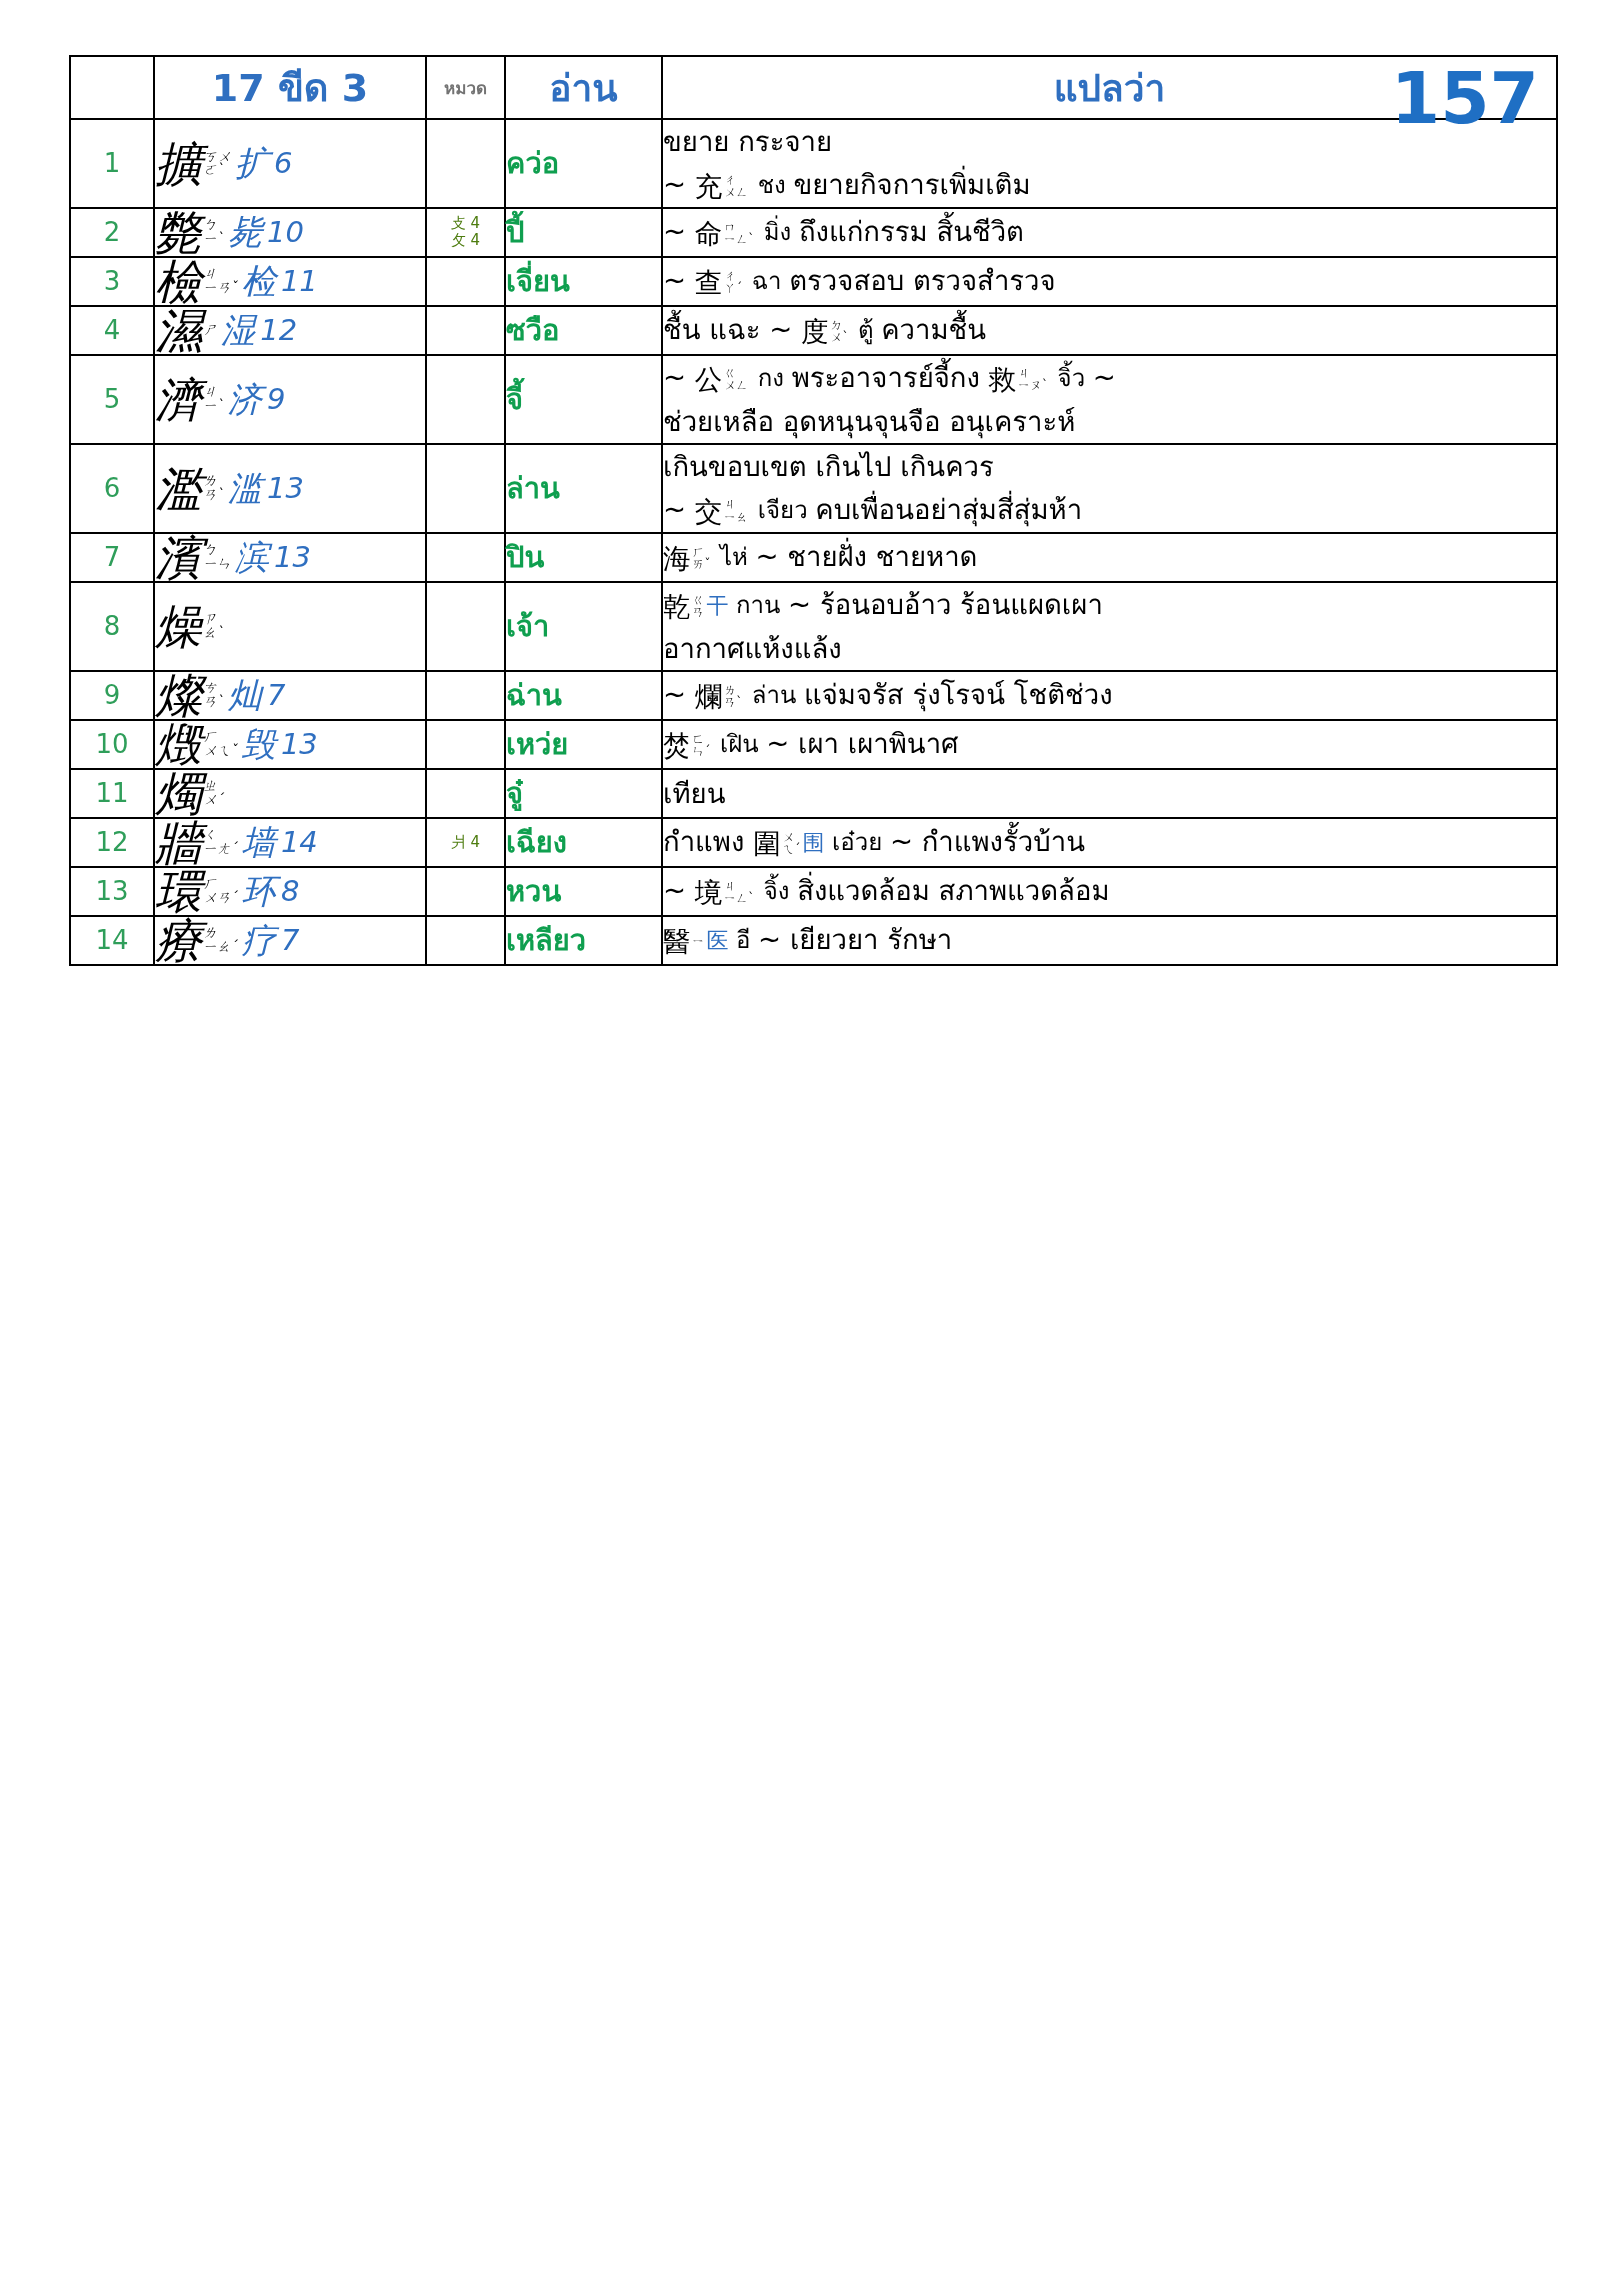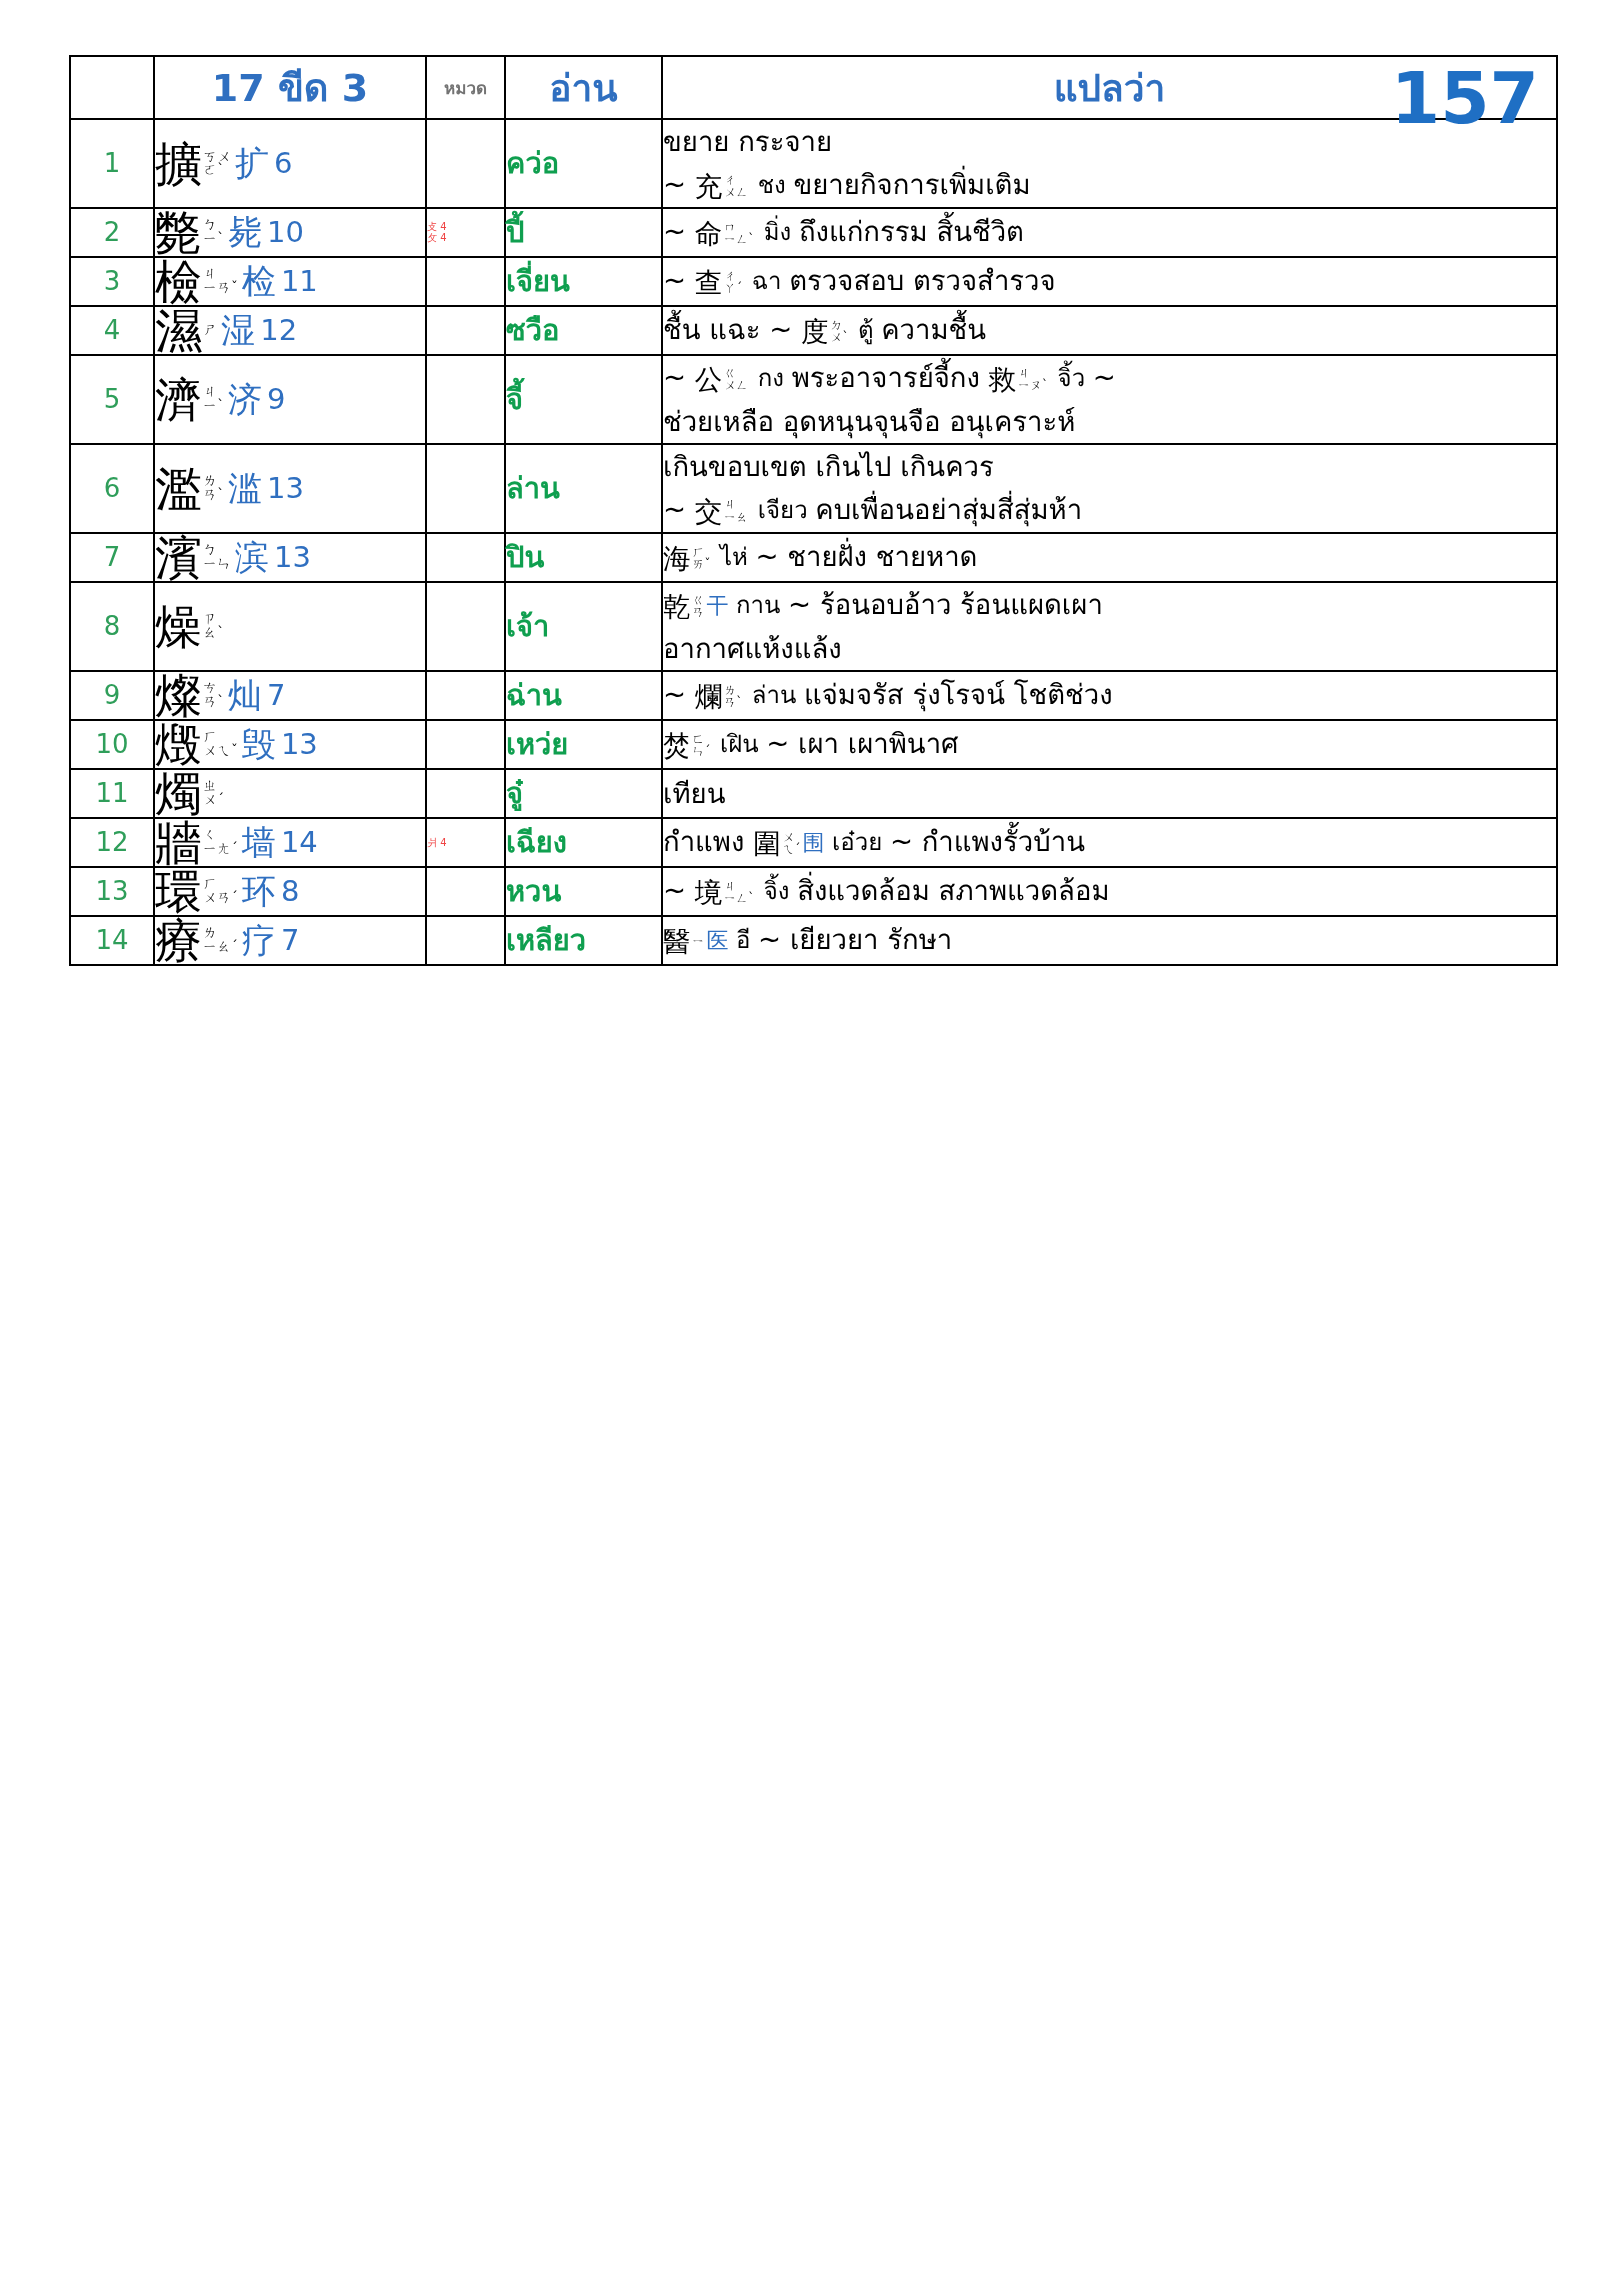--- a/index.html
+++ b/index.html
@@ -76,20 +76,21 @@
   
   .c-index {
     text-align: center;
     color: #2f9e5a;
     font-size: 26px;
   }
   .cell-char {
     padding: 6.5px 0 6.5px 23.6px;
     white-space: nowrap;
     line-height: 1;
+    font-style: italic;
   }
   .han {
     font-family: "DejaVu Sans", sans-serif;
     font-size: 47px;
     color: #000000;
     vertical-align: middle;
   }
   .bopomofo {
     display: inline-block;
     font-size: 13.7px;
@@ -107,23 +108,23 @@
     vertical-align: middle;
     margin-left: 1.3px;
   }
   .strokes {
     font-size: 29px;
     color: #2f6fc0;
     vertical-align: middle;
     margin-left: 5.2px;
   }
   .cell-rad {
-    text-align: left;
-    font-size: 10px;
-    color: #ef4444;
+    text-align: center;
+    font-size: 15px;
+    color: #4d7c0f;
     line-height: 1.15;
     white-space: pre-line;
   }
   .cell-read {
     text-align: left;
     color: #0f9f4f;
     font-size: 29px;
     font-weight: bold;
     padding: 3.9px 2.6px;
   }

